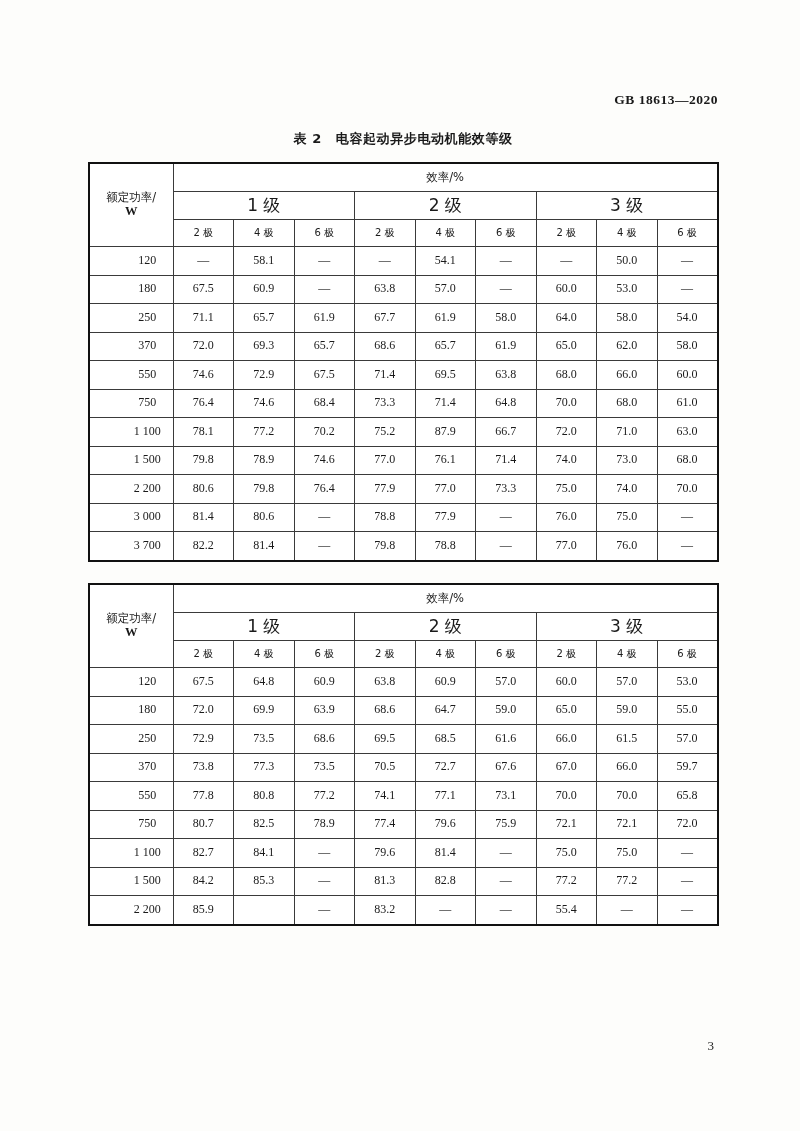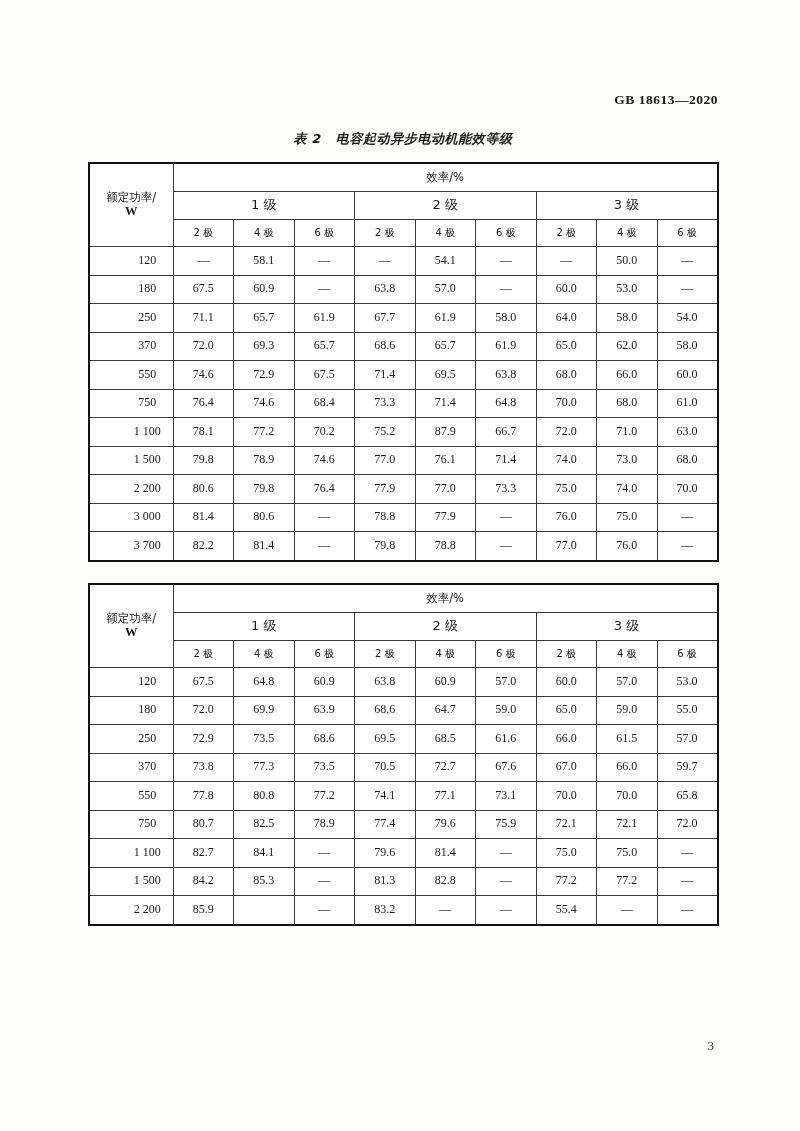--- a/index.html
+++ b/index.html
@@ -45,21 +45,20 @@
   #table3-block { top: 583px; }
 
   .table-caption {
     text-align: center;
     font-size: 13px;
     font-weight: bold;
     font-family: "DejaVu Sans", "Liberation Sans", sans-serif;
     margin-bottom: 14px;
     letter-spacing: 0.6px;
     white-space: nowrap;
-    font-style: italic;
   }
   .table-caption .cap-label { margin-right: 14px; }
 
   table.eff-table {
     border-collapse: collapse;
     width: 630px;
     table-layout: fixed;
     font-size: 11.5px;
     background: #ffffff;
   }
@@ -96,21 +95,21 @@
   }
   th.h-eff {
     height: 27px;
     font-family: "DejaVu Sans", "Liberation Sans", sans-serif;
     font-size: 11.5px;
     margin-left: 35px;
   }
   th.h-grade {
     height: 27px;
     font-family: "DejaVu Sans", "Liberation Sans", sans-serif;
-    font-size: 13px;
+    font-size: 17px;
     margin-left: 8px;
   }
   th.h-pole {
     height: 26px;
     font-family: "DejaVu Sans", "Liberation Sans", sans-serif;
     font-size: 10px;
   }
   td.cell {
     height: 27.5px;
     font-family: "Liberation Serif", "DejaVu Serif", serif;

